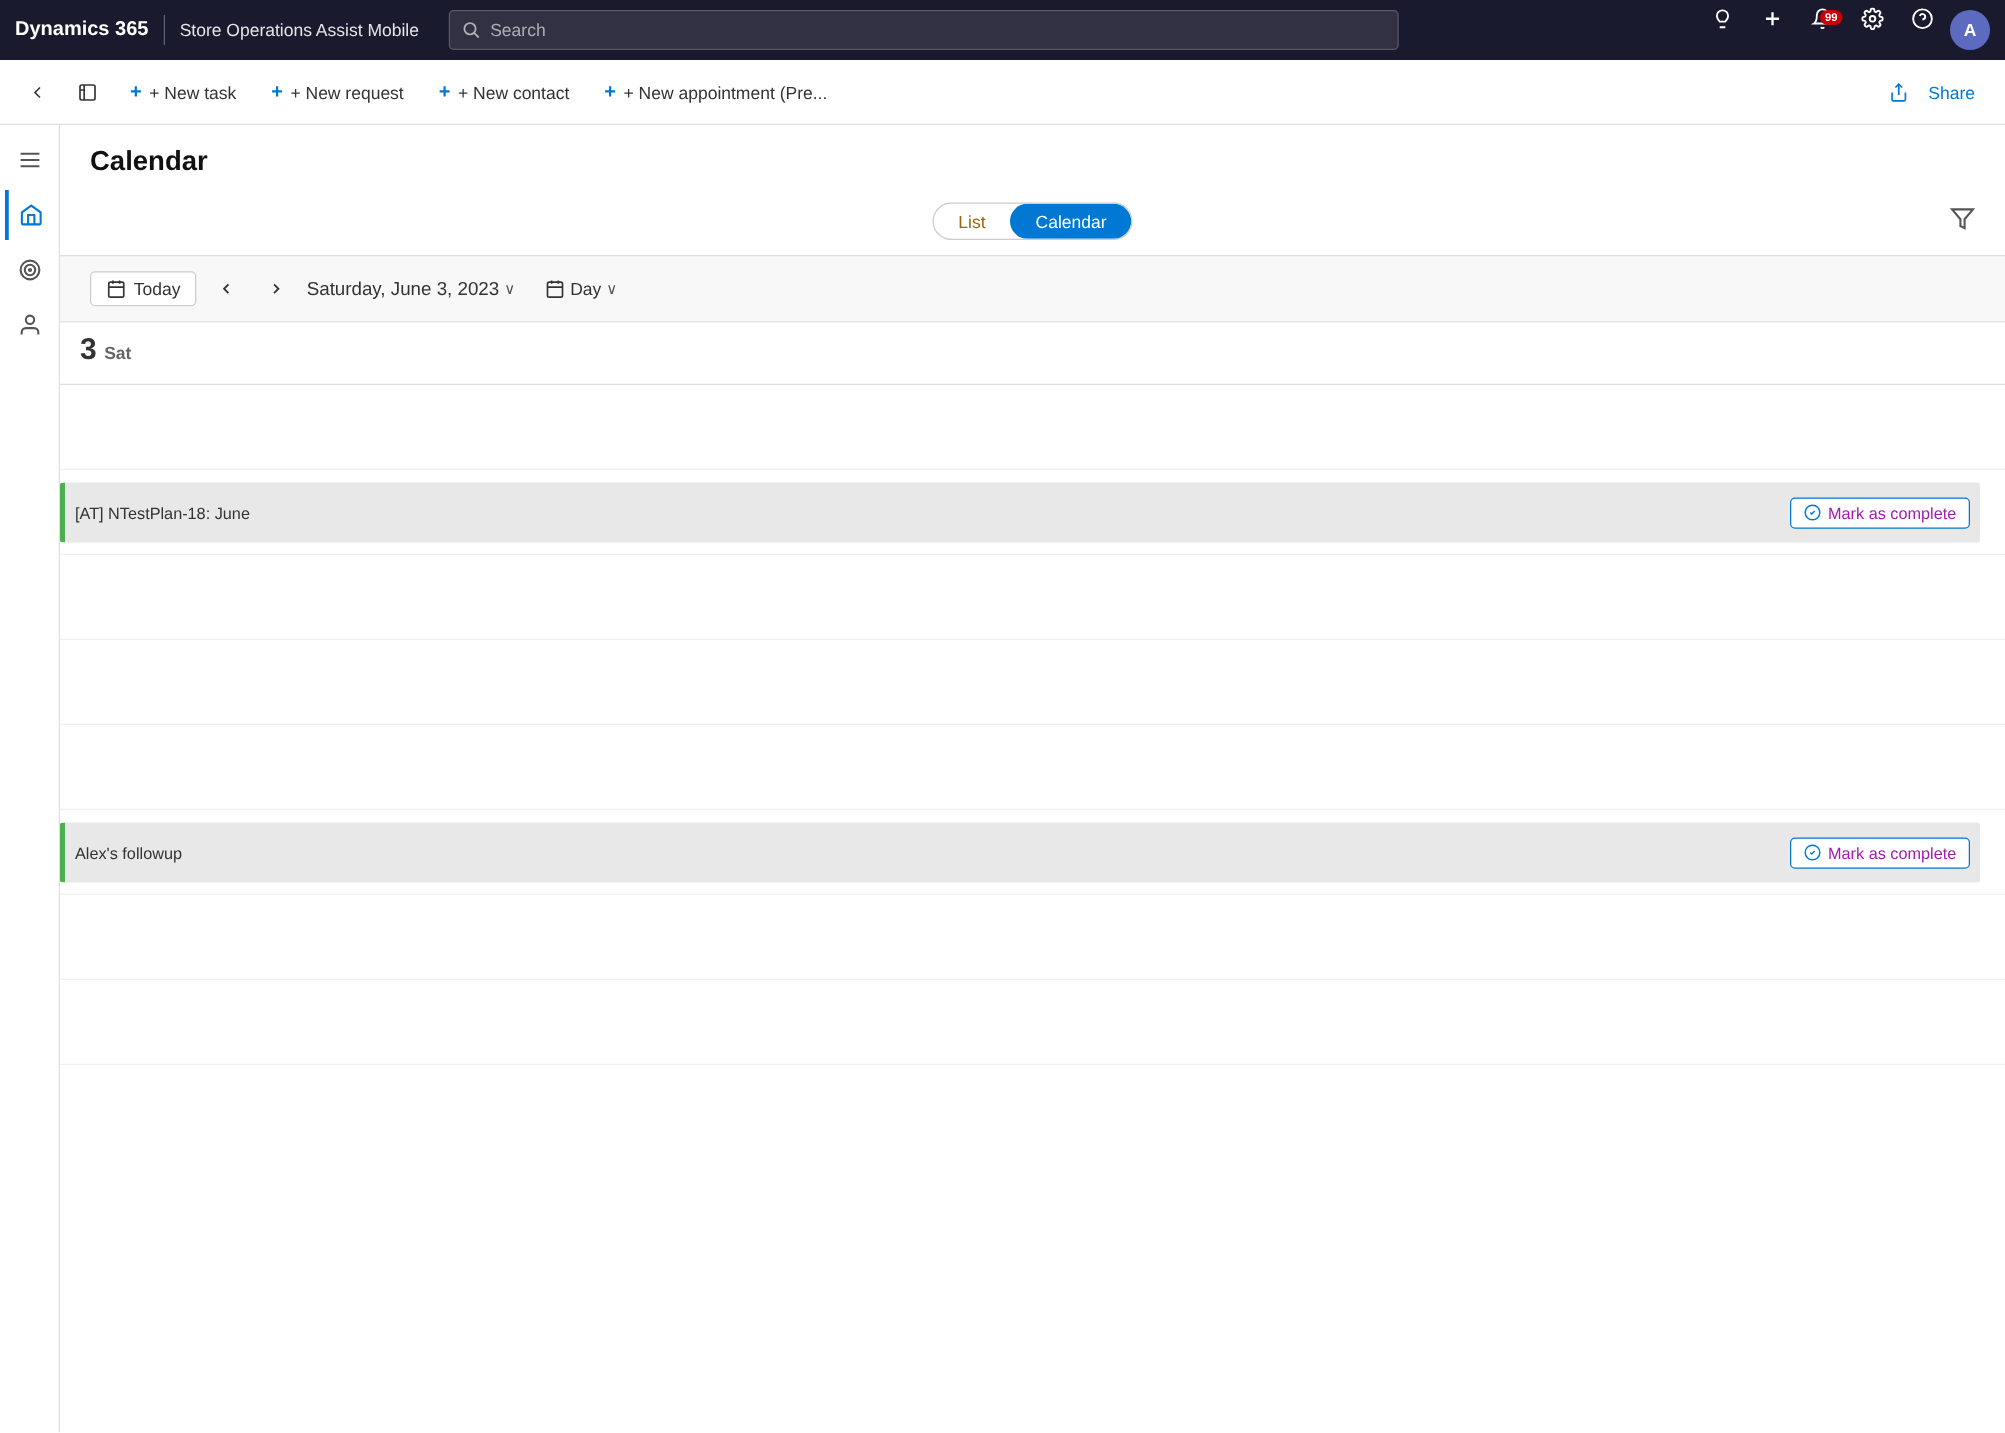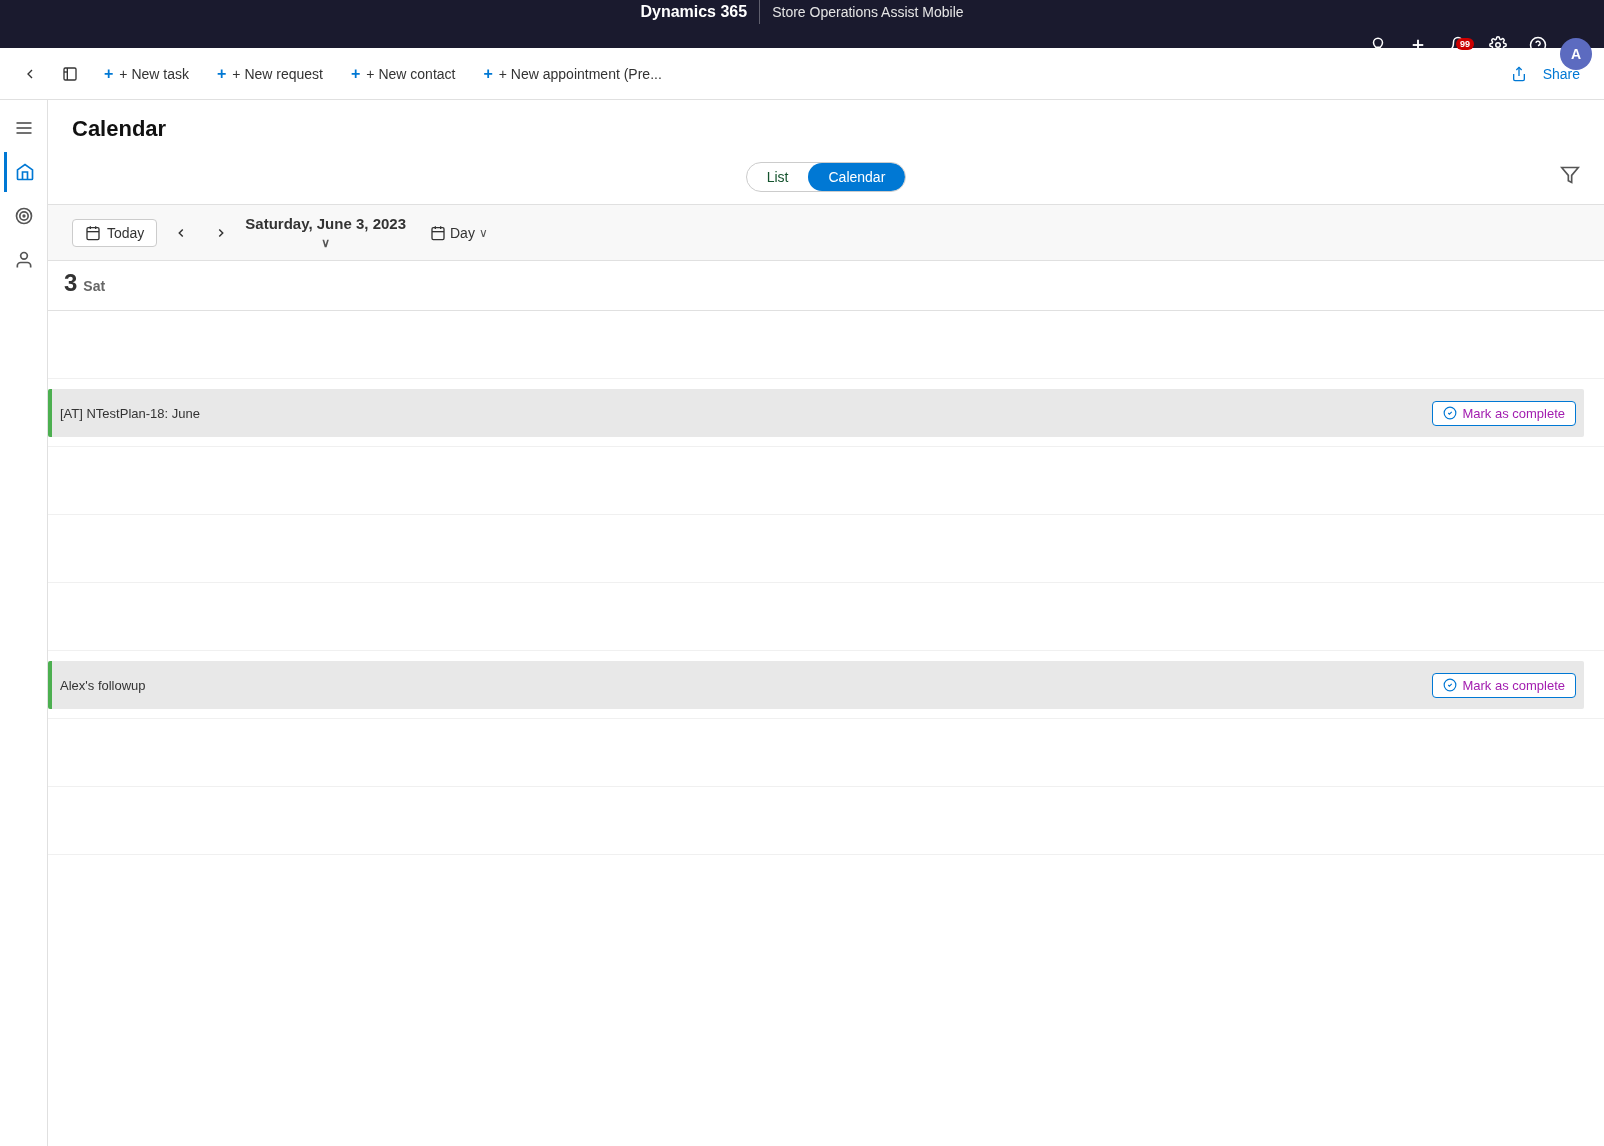--- a/index.html
+++ b/index.html
@@ -7,21 +7,20 @@
 
     
     .top-nav {
       display: flex;
       align-items: center;
       background: #1a1a2e;
       height: 48px;
       padding: 0 12px;
       gap: 12px;
       color: #fff;
-      flex-direction: column;
     }
     .top-nav-brand {
       display: flex;
       align-items: center;
       gap: 12px;
     }
     .brand-name {
       font-weight: 700;
       font-size: 16px;
       color: #fff;
@@ -210,21 +209,21 @@
       border: 1px solid #ccc;
       border-radius: 20px;
       overflow: hidden;
     }
     .view-toggle-btn {
       padding: 6px 20px;
       font-size: 14px;
       cursor: pointer;
       background: transparent;
       border: none;
-      color: #14532d;
+      color: #a16207;
     }
     .view-toggle-btn.active {
       background: #0078d4;
       color: #fff;
       border-radius: 20px;
     }
     .filter-icon {
       position: absolute;
       right: 24px;
       font-size: 18px;
@@ -267,22 +266,21 @@
       font-size: 14px;
       color: #333;
     }
     .date-selector {
       display: flex;
       align-items: center;
       gap: 4px;
       cursor: pointer;
       font-size: 15px;
       color: #333;
-      font-weight: 700;
-      flex-direction: column;
+      font-weight: 400;
     }
     .date-selector .chevron { color: #555; font-size: 12px; }
     .day-selector {
       display: flex;
       align-items: center;
       gap: 4px;
       cursor: pointer;
       font-size: 14px;
       color: #333;
       margin-left: 12px;
@@ -360,20 +358,27 @@
     .time-grid::-webkit-scrollbar-thumb { background: #ccc; border-radius: 4px; }
   </style>
 </head>
 <body>
 
 <header class="top-nav">
   <div class="top-nav-brand">
     <span class="brand-name">Dynamics 365</span>
     <div class="brand-divider"></div>
     <span class="app-name">Store Operations Assist Mobile</span>
+  </div>
+  <div class="search-bar">
+    <svg width="14" height="14" viewBox="0 0 14 14" fill="rgba(255,255,255,0.6)">
+      <circle cx="6" cy="6" r="4.5" stroke="rgba(255,255,255,0.6)" stroke-width="1.5" fill="none"></circle>
+      <line x1="9.5" y1="9.5" x2="13" y2="13" stroke="rgba(255,255,255,0.6)" stroke-width="1.5"></line>
+    </svg>
+    <input type="text" placeholder="Search" style="">
   </div>
   <div class="top-nav-icons">
     <button class="nav-icon-btn">
       <svg width="18" height="18" viewBox="0 0 24 24" fill="none" stroke="white" stroke-width="2">
         <path d="M9 21h6M12 3a6 6 0 0 1 6 6c0 2.5-1.5 4.5-3 6H9c-1.5-1.5-3-3.5-3-6a6 6 0 0 1 6-6z"></path>
       </svg>
     </button>
     <button class="nav-icon-btn">
       <svg width="18" height="18" viewBox="0 0 24 24" fill="none" stroke="white" stroke-width="2.5">
         <line x1="12" y1="5" x2="12" y2="19"></line>

